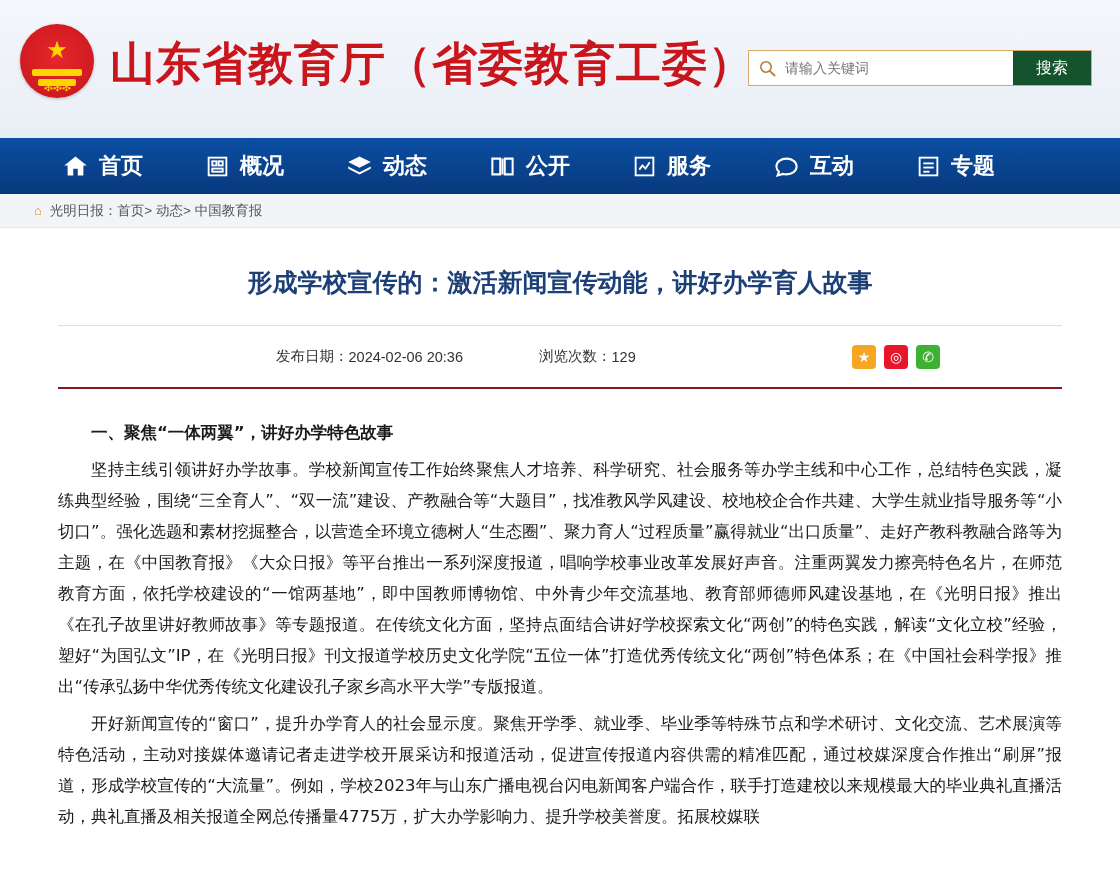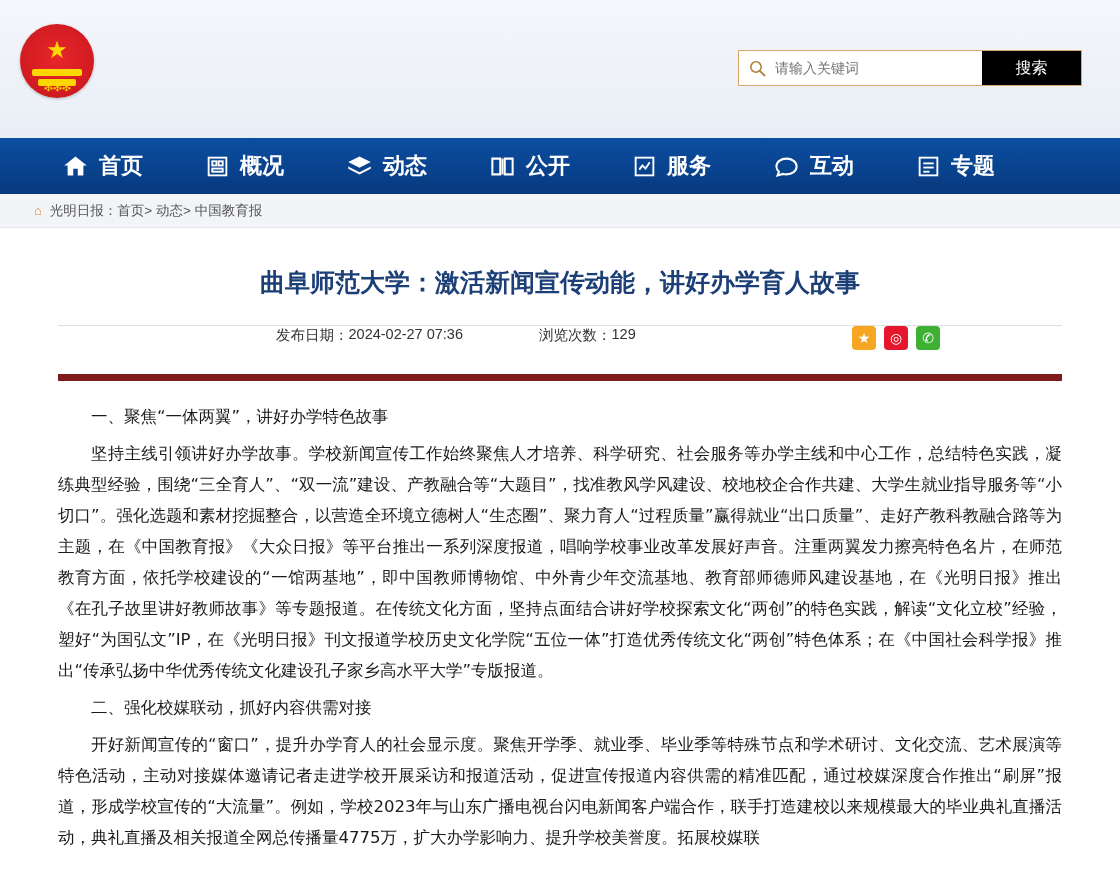--- a/index.html
+++ b/index.html
@@ -65,21 +65,21 @@
     font-size: 45px;
     font-weight: bold;
     color: #c9161d;
     letter-spacing: 1px;
     font-family: "DejaVu Sans", "Liberation Sans", sans-serif;
     text-shadow: 0 1px 0 rgba(255,255,255,.6);
   }
 
   .searchbox {
     position: absolute;
-    right: 38px;
+    right: 28px;
     top: 50px;
     width: 344px;
     height: 36px;
     display: flex;
     border: 1px solid #d8a76a;
     background: #fff;
   }
   .search-icon-wrap {
     width: 36px;
     display: flex;
@@ -89,22 +89,22 @@
   }
   .search-input {
     flex: 1;
     border: none;
     outline: none;
     font-size: 14px;
     color: #999;
     font-family: "Liberation Sans", sans-serif;
   }
   .search-btn {
-    width: 99px;
-    background: #000000;
+    width: 78px;
+    background: #14532d;
     color: #fff;
     border: none;
     font-size: 16px;
     cursor: pointer;
     font-family: "Liberation Sans", sans-serif;
   }
 
   
   .nav {
     height: 56px;
@@ -147,24 +147,24 @@
   .art-title {
     text-align: center;
     font-size: 25px;
     font-weight: bold;
     color: #1c3f77;
     padding: 38px 0 26px;
     font-family: "DejaVu Sans", "Liberation Sans", sans-serif;
   }
   .meta {
     border-top: 1px solid #e0e0e0;
-    border-bottom: 7px solid #7f1d1d;
-    height: 56px;
-    display: flex;
-    align-items: flex-start;
+    border-bottom: 2px solid #7f1d1d;
+    height: 64px;
+    display: flex;
+    align-items: center;
     font-size: 14.5px;
     color: #333;
     position: relative;
   }
   .meta .m-date { margin-left: 218px; }
   .meta .m-views { margin-left: 76px; }
   .meta .m-count { }
   .share {
     position: absolute;
     right: 122px;
@@ -185,35 +185,36 @@
 
   .body {
     padding-top: 18px;
     font-size: 16.5px;
     line-height: 31px;
     color: #1a1a1a;
     font-family: "DejaVu Sans", "Liberation Sans", sans-serif;
     text-align: justify;
   }
   .body p { text-indent: 2em; margin-bottom: 6px; }
-  .body p.sec { font-weight: normal; margin: 2px 0 6px; }
+  .body p.sec { font-weight: bold; margin: 10px 0 6px; }
 </style>
 </head>
 <body>
 
 <div class="header">
   <div class="emblem">
     <div class="emblem-circle">
       <div class="emblem-star">★</div>
       <div class="emblem-bar b1"></div>
       <div class="emblem-bar b2"></div>
       <div class="emblem-wheat">❇❇❇</div>
     </div>
   </div>
 
+  <div class="site-title">山东省教育厅（省委教育工委）</div>
 
   <div class="searchbox">
     <div class="search-icon-wrap">
       <svg width="17" height="17" viewBox="0 0 17 17">
         <circle cx="7" cy="7" r="5.2" fill="none" stroke="#b08040" stroke-width="1.6"></circle>
         <line x1="10.8" y1="10.8" x2="15.5" y2="15.5" stroke="#b08040" stroke-width="1.8" stroke-linecap="round"></line>
       </svg>
     </div>
     <input class="search-input" type="text" placeholder="请输入关键词" style="">
     <button class="search-btn">搜索</button>
@@ -292,33 +293,32 @@
   <span class="home-ic">⌂</span>
   <span>光明日报：</span>
   <a href="#">首页</a>
   <span>&gt;</span>&nbsp;
   <a href="#">动态</a>
   <span>&gt;</span>&nbsp;
   <a href="#">中国教育报</a>
 </div>
 
 <div class="article">
-  <div class="art-title">曲阜师范大学：激活新闻宣传动能，讲好办学育人故事</div>
+  <div class="art-title">形成学校宣传的：激活新闻宣传动能，讲好办学育人故事</div>
 
   <div class="meta">
     <span class="m-date">发布日期：</span>
-    <span>2024-02-27 07:36</span>
+    <span>2024-02-06 20:36</span>
     <span class="m-views">浏览次数：</span>
     <span class="m-count">129</span>
     <span class="share">
       <span class="sh-star">★</span>
       <span class="sh-weibo">◎</span>
       <span class="sh-wechat">✆</span>
     </span>
   </div>
 
   <div class="body">
     <p class="sec">一、聚焦“一体两翼”，讲好办学特色故事</p>
     <p>坚持主线引领讲好办学故事。学校新闻宣传工作始终聚焦人才培养、科学研究、社会服务等办学主线和中心工作，总结特色实践，凝练典型经验，围绕“三全育人”、“双一流”建设、产教融合等“大题目”，找准教风学风建设、校地校企合作共建、大学生就业指导服务等“小切口”。强化选题和素材挖掘整合，以营造全环境立德树人“生态圈”、聚力育人“过程质量”赢得就业“出口质量”、走好产教科教融合路等为主题，在《中国教育报》《大众日报》等平台推出一系列深度报道，唱响学校事业改革发展好声音。注重两翼发力擦亮特色名片，在师范教育方面，依托学校建设的“一馆两基地”，即中国教师博物馆、中外青少年交流基地、教育部师德师风建设基地，在《光明日报》推出《在孔子故里讲好教师故事》等专题报道。在传统文化方面，坚持点面结合讲好学校探索文化“两创”的特色实践，解读“文化立校”经验，塑好“为国弘文”IP，在《光明日报》刊文报道学校历史文化学院“五位一体”打造优秀传统文化“两创”特色体系；在《中国社会科学报》推出“传承弘扬中华优秀传统文化建设孔子家乡高水平大学”专版报道。</p>
-    <p class="sec">二、强化校媒联动，抓好内容供需对接</p>
     <p>开好新闻宣传的“窗口”，提升办学育人的社会显示度。聚焦开学季、就业季、毕业季等特殊节点和学术研讨、文化交流、艺术展演等特色活动，主动对接媒体邀请记者走进学校开展采访和报道活动，促进宣传报道内容供需的精准匹配，通过校媒深度合作推出“刷屏”报道，形成学校宣传的“大流量”。例如，学校2023年与山东广播电视台闪电新闻客户端合作，联手打造建校以来规模最大的毕业典礼直播活动，典礼直播及相关报道全网总传播量4775万，扩大办学影响力、提升学校美誉度。拓展校媒联</p>
   </div>
 </div>
 
 </body></html>

